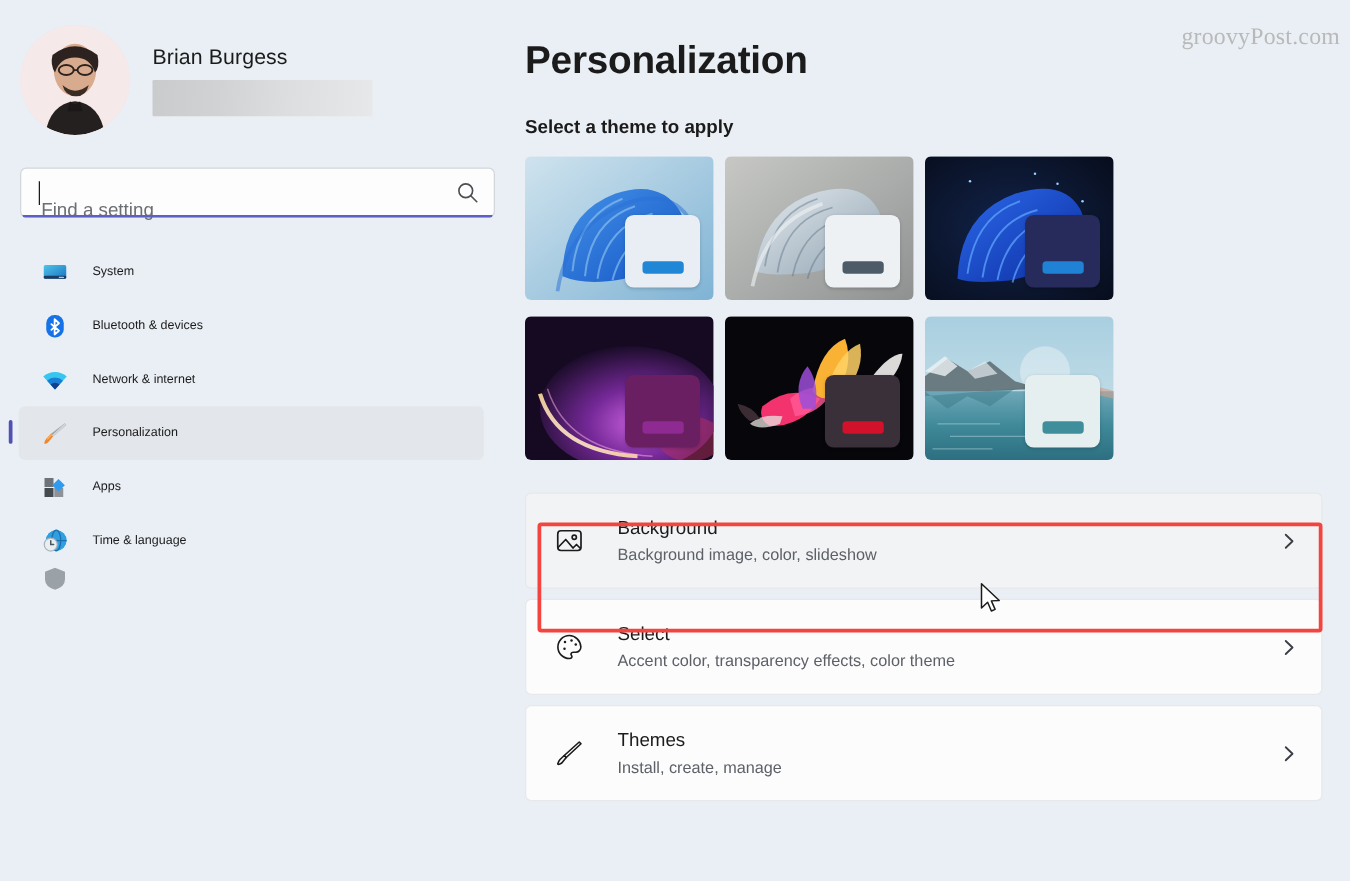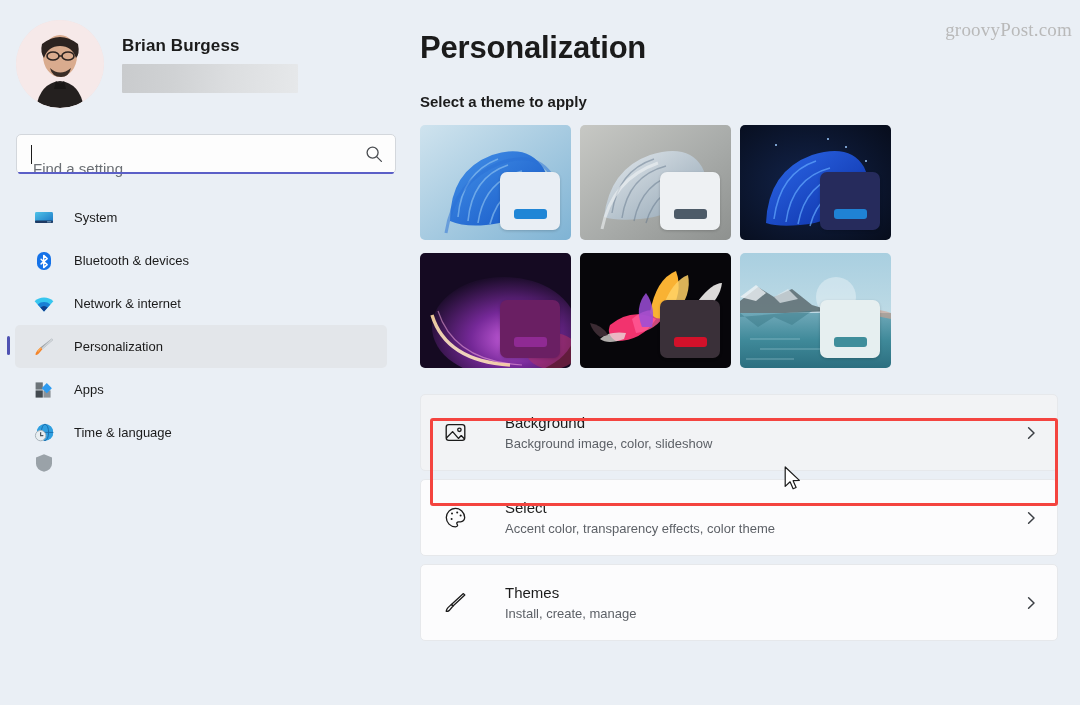--- a/index.html
+++ b/index.html
@@ -30,21 +30,21 @@
   }
   .avatar {
     width: 88px; height: 88px; border-radius: 50%;
     overflow: hidden; flex: 0 0 88px;
     background: #f2e3e3;
     position: relative;
   }
   .avatar svg { display: block; width: 88px; height: 88px; }
   .profile-text { margin-left: 18px; }
   .profile-name {
-    font-size: 17px; font-weight: bold; color: #1b1b1b;
+    font-size: 17px; font-weight: normal; color: #1b1b1b;
     letter-spacing: .1px; line-height: 20px;
   }
   .profile-email-blur {
     margin-top: 8px;
     width: 176px; height: 29px;
     background: linear-gradient(95deg,#c9cbcd 0%,#d0d2d4 30%,#dcdee0 62%,#e6e8ea 100%);
     border-radius: 1px;
     filter: blur(0.4px);
   }
   .searchwrap {
@@ -95,21 +95,21 @@
     background: #4f52b2; border-radius: 2px;
   }
   .navicon {
     width: 22px; height: 22px;
     flex: 0 0 22px;
     display: flex; align-items: center; justify-content: center;
   }
   .navicon svg { display: block; }
   .navlabel {
     margin-left: 19px;
-    font-size: 13px; color: #1b1b1b;
+    font-size: 10px; color: #1b1b1b;
     line-height: 18px;
   }
   .navitem.cut { overflow: hidden; height: 18px; }
 
   
   .main {
     flex: 1;
     position: relative;
     padding: 22px 22px 0 8px;
   }
@@ -169,21 +169,21 @@
     margin-bottom: 8px;
     cursor: default;
   }
   .srow.hover { background: #f2f3f5; }
   .srow-icon {
     width: 25px; height: 25px; flex: 0 0 25px;
     display: flex; align-items: center; justify-content: center;
     color: #1b1b1b;
   }
   .srow-icon svg { display: block; }
-  .srow-text { margin-left: 37px; flex: 1; }
+  .srow-text { margin-left: 26px; flex: 1; }
   .srow-title {
     font-size: 15px; color: #1b1b1b; line-height: 19px;
   }
   .srow-sub {
     font-size: 13px; color: #5d6167; margin-top: 3px; line-height: 17px;
   }
   .srow-chev { flex: 0 0 16px; color: #3b3f44; }
   .srow-chev svg { display: block; }
 
   .redbox {

